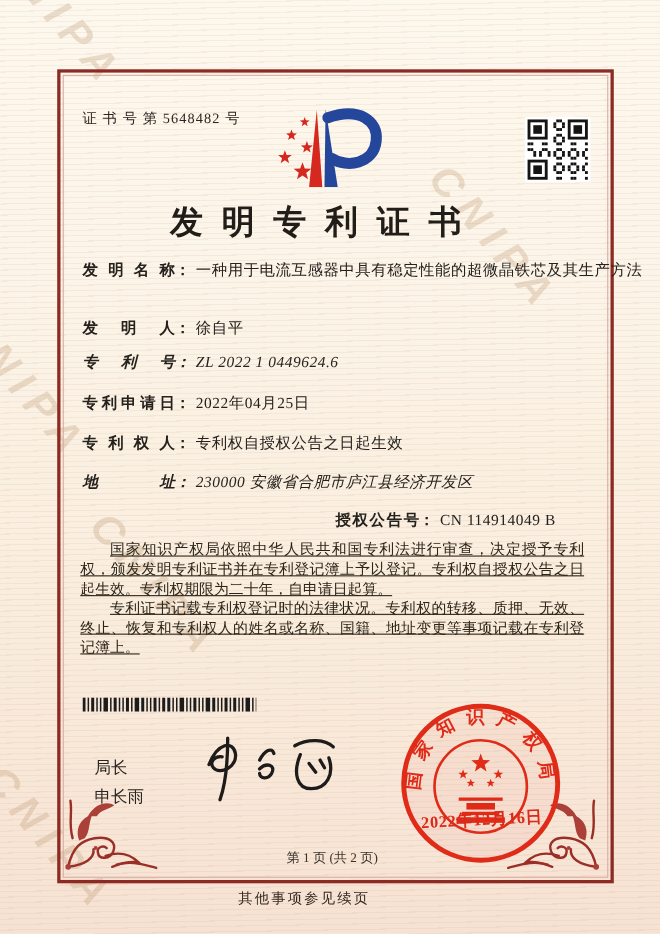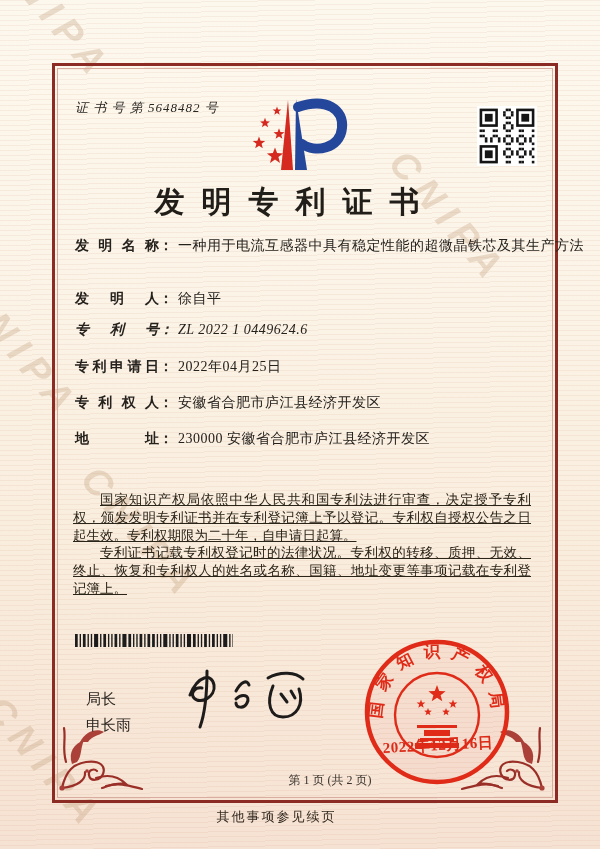--- a/index.html
+++ b/index.html
@@ -11,21 +11,21 @@
         background:repeating-linear-gradient(179deg, rgba(198,132,102,0.10) 0 1px, rgba(0,0,0,0) 1px 5px);}
   
   .wm{position:absolute;font-family:"Liberation Sans","DejaVu Sans",sans-serif;
       font-style:italic;font-weight:bold;font-size:38px;letter-spacing:9px;
       color:rgba(188,152,116,0.30);transform:rotate(50deg);white-space:nowrap;}
   
   .frame{position:absolute;left:52px;top:63px;width:500px;height:734px;
          border:3px solid #8c2b24;}
   .frame-inner{position:absolute;inset:2px;border:1px solid #d9aca0;}
   
-  .cert-no{position:absolute;left:75px;top:99px;font-size:13px;color:#2a2622;letter-spacing:1px;font-style:italic;}
+  .cert-no{position:absolute;left:75px;top:99px;font-size:13px;color:#2a2622;letter-spacing:1px;}
   .logo{position:absolute;left:230px;top:94px;}
   .qr{position:absolute;left:477px;top:106px;}
   .title{position:absolute;left:40px;top:182px;width:500px;text-align:center;
          font-size:30px;font-weight:600;color:#211d19;letter-spacing:17px;padding-left:11px;box-sizing:border-box;}
   
   .field-row{position:absolute;left:75px;width:460px;font-size:14px;color:#25211d;white-space:nowrap;}
   .f-label{display:inline-block;width:84px;text-align:justify;text-align-last:justify;
            font-weight:700;vertical-align:bottom;}
   .f-colon{font-weight:700;}
   .f-value{margin-left:5px;letter-spacing:0.5px;}
@@ -41,21 +41,21 @@
   .sig-block{position:absolute;left:86px;top:686px;font-family:"Liberation Sans","DejaVu Sans",sans-serif;
              font-size:15px;font-weight:normal;color:#2a2520;line-height:26px;}
   .sig-scribble{position:absolute;left:176px;top:663px;}
   
   .seal{position:absolute;left:362px;top:637px;}
   .seal-date{position:absolute;left:360px;top:736px;width:156px;text-align:center;
              color:#dc2a18;font-weight:bold;font-size:15px;letter-spacing:0.5px;
              transform:rotate(-3deg);white-space:nowrap;}
   
   .page-num{position:absolute;left:52px;top:772px;width:500px;text-align:center;
-            font-size:12px;color:#3a332c;padding-left:28px;}
+            font-size:12px;color:#3a332c;}
   .footer-note{position:absolute;left:0;top:808px;width:553px;text-align:center;
             font-size:13px;color:#33291f;letter-spacing:2px;}
   .flourish{position:absolute;pointer-events:none;}
 </style>
 </head>
 <body>
 
 <div id="page">
 
   <div class="waves"></div>
@@ -223,26 +223,29 @@
   <div class="field-row" style="top:290px;">
     <span class="f-label">发明人</span><span class="f-colon">：</span><span class="f-value">徐自平</span>
   </div>
   <div class="field-row" style="top:321px;font-style:italic;">
     <span class="f-label">专利号</span><span class="f-colon">：</span><span class="f-value">ZL 2022 1 0449624.6</span>
   </div>
   <div class="field-row" style="top:358px;">
     <span class="f-label">专利申请日</span><span class="f-colon">：</span><span class="f-value">2022年04月25日</span>
   </div>
   <div class="field-row" style="top:394px;">
-    <span class="f-label">专利权人</span><span class="f-colon">：</span><span class="f-value">安徽省合肥市庐江县经济开发区</span>
-  </div>
-  <div class="field-row" style="top:430px;">
+    <span class="f-label">专利权人</span><span class="f-colon">：</span><span class="f-value">专利权自授权公告之日起生效</span>
+  </div>
+  <div class="field-row" style="top:430px;font-style:italic;">
     <span class="f-label">地址</span><span class="f-colon">：</span><span class="f-value">230000 安徽省合肥市庐江县经济开发区</span>
   </div>
   <div class="field-row" style="top:464px;">
+    <span class="f-second">
+      <span class="f-label">授权公告号</span><span class="f-colon">：</span><span class="f-value">CN 114914049 B</span>
+    </span>
   </div>
 
   <div class="notice">
     <p>国家知识产权局依照中华人民共和国专利法进行审查，决定授予专利权，颁发发明专利证书并在专利登记簿上予以登记。专利权自授权公告之日起生效。专利权期限为二十年，自申请日起算。</p>
     <p>专利证书记载专利权登记时的法律状况。专利权的转移、质押、无效、终止、恢复和专利权人的姓名或名称、国籍、地址变更等事项记载在专利登记簿上。</p>
   </div>
 
   <svg class="barcode" width="158" height="13" viewBox="0 0 116 14" preserveAspectRatio="none">
     <g id="bar-cells" fill="#1c1c1c">
         <rect x="0" y="0" width="2" height="14"></rect>

